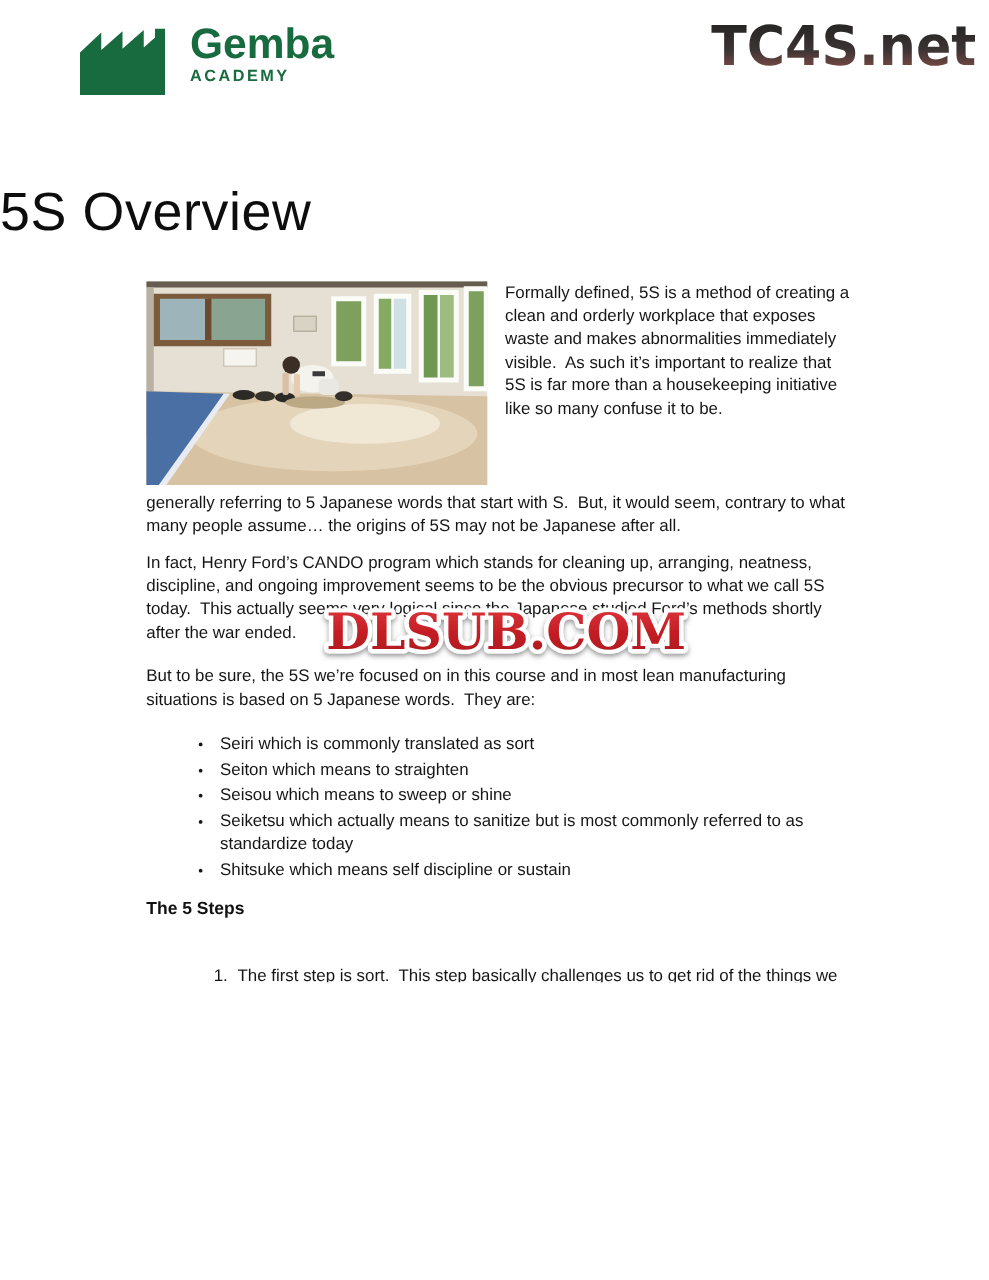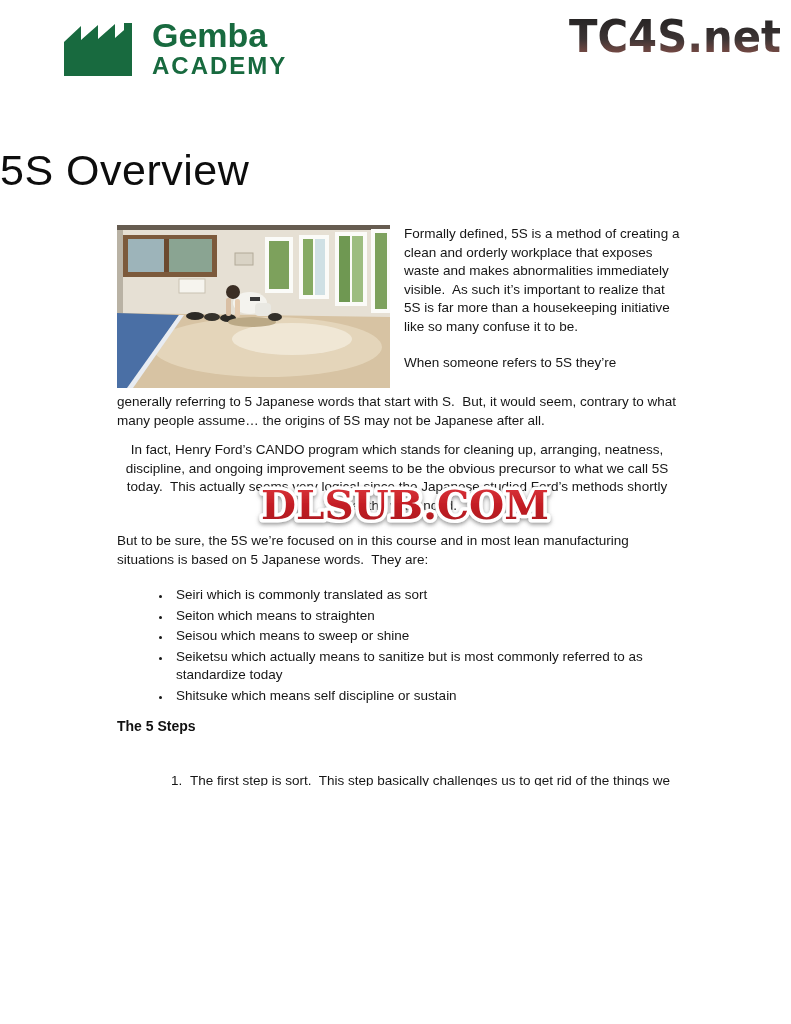--- a/index.html
+++ b/index.html
@@ -9,39 +9,39 @@
     background:#fff;
     overflow:hidden;
     font-family:"Liberation Sans", sans-serif;
     color:#161616;
     border-radius:13px;
   }
   
   .logo{position:absolute;left:64px;top:18px;display:flex;align-items:flex-start;}
   .logo-text{margin-left:8px;line-height:1;}
   .logo-brand{font-weight:bold;font-size:34px;color:#186a3f;letter-spacing:0;}
-  .logo-sub{font-weight:bold;font-size:24px;color:#186a3f;letter-spacing:2px;margin-top:2px;}
+  .logo-sub{font-weight:bold;font-size:13px;color:#186a3f;letter-spacing:2px;margin-top:2px;}
   .wm-top{position:absolute;left:560px;top:4px;}
   
   .doc-title{
     position:absolute;top:146px;left:0;width:100%;
     font-size:43px;font-weight:400;color:#0d0d0d;letter-spacing:0.5px;
   }
   
   .content{position:absolute;left:117px;top:225px;width:560px;font-size:13.5px;line-height:18.5px;}
   .bodytext{white-space:pre-wrap;margin-top:36px;}
   h2.green{font-size:19px;line-height:24px;font-weight:bold;color:#186a3f;margin:0 0 14px 0;}
   h3.sub{font-size:14px;line-height:19px;font-weight:bold;color:#111;margin:0;}
   .intro-row{position:relative;height:168px;}
   .photo{position:absolute;left:0;top:0;width:273px;height:163px;display:block;}
   .intro-right{position:absolute;left:287px;top:0;width:276px;}
   .p2a{margin-top:18px;}
   .p2b{margin:0;}
   .hist-h{margin-top:21px;}
-  .p3{margin-top:11px;text-align:center;}
+  .p3{margin-top:11px;}
   .p4{margin-top:17px;}
   ul.slist{margin:17px 0 0 0;padding:0 0 0 55px;}
   ul.slist li{margin:0 0 2px 0;padding-left:4px;}
   ul.slist li::marker{font-size:11px;}
   h3.steps-h{margin-top:12px;}
   ol.steps{margin:17px 0 0 0;padding:0 0 0 69px;}
   ol.steps li{padding-left:4px;width:487px;}
   
   .footer-left{position:absolute;left:113px;top:957px;font-family:"Liberation Serif", serif;font-size:14.5px;color:#222;}
   .footer-right{position:absolute;left:633px;top:957px;font-family:"Liberation Serif", serif;font-size:14.5px;color:#be185d;}
@@ -126,21 +126,20 @@
         <rect x="138" y="78" width="16" height="13" rx="4" fill="#e9e8e2"></rect>
         <ellipse cx="158" cy="92" rx="7" ry="4" fill="#33302a"></ellipse>
         <circle cx="116" cy="67" r="7" fill="#3b2e24"></circle>
         <rect x="109" y="73" width="5" height="18" rx="2" fill="#d9bfa4"></rect>
         <rect x="118" y="74" width="5" height="18" rx="2" fill="#e6cdb2"></rect>
         <rect x="133" y="72" width="10" height="4" fill="#3a3a3a"></rect>
       </svg>
 
       <div class="intro-right">
         <p class="bodytext" style="margin:0">Formally defined, 5S is a method of creating a clean and orderly workplace that exposes waste and makes abnormalities immediately visible.  As such it’s important to realize that 5S is far more than a housekeeping initiative like so many confuse it to be.</p>
-        <p class="bodytext p2a" style="margin-bottom:0">When someone refers to 5S they’re</p>
       </div>
     </div>
 
     <p class="bodytext p2b">generally referring to 5 Japanese words that start with S.  But, it would seem, contrary to what many people assume… the origins of 5S may not be Japanese after all.</p>
 
 
     <p class="bodytext p3" style="margin-bottom:0">In fact, Henry Ford’s CANDO program which stands for cleaning up, arranging, neatness, discipline, and ongoing improvement seems to be the obvious precursor to what we call 5S today.  This actually seems very logical since the Japanese studied Ford’s methods shortly after the war ended.</p>
 
     <p class="bodytext p4" style="margin-bottom:0">But to be sure, the 5S we’re focused on in this course and in most lean manufacturing situations is based on 5 Japanese words.  They are:</p>
 

